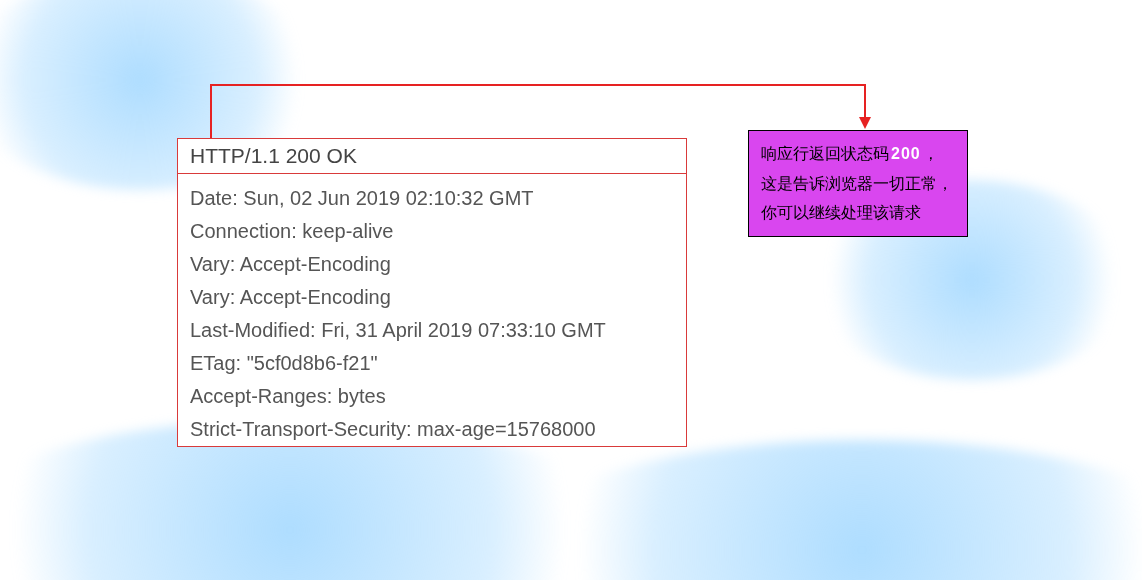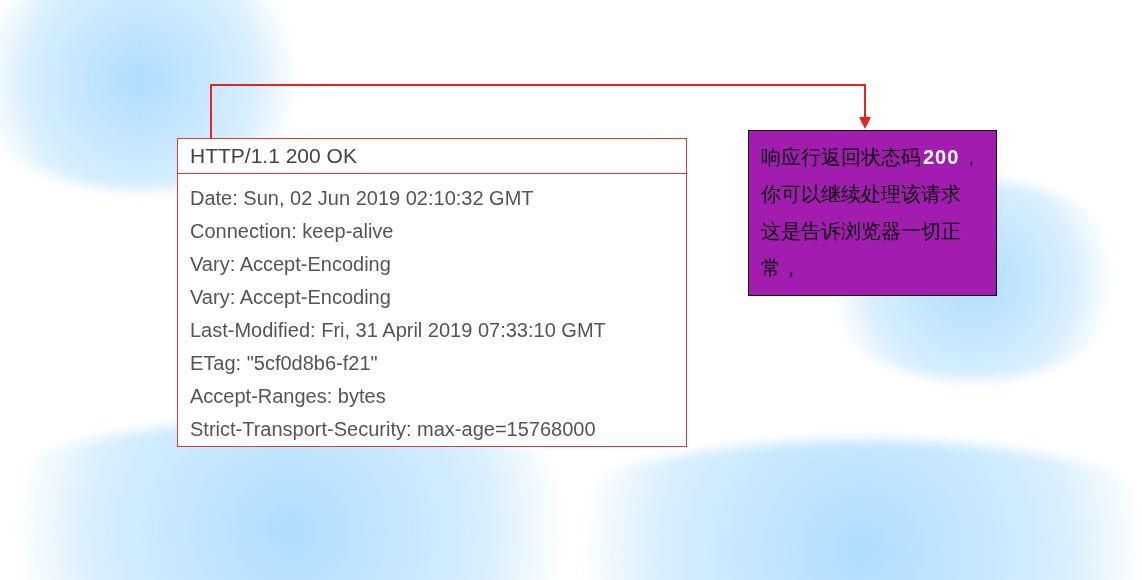--- a/index.html
+++ b/index.html
@@ -47,25 +47,25 @@
     line-height: 1.65;
     font-size: 20px;
     color: #555;
     white-space: nowrap;
   }
 
   .annotation {
     position: absolute;
     left: 748px;
     top: 130px;
-    width: 249px;
-    background: #a21caf;
+    width: 220px;
+    background: #d946ef;
     border: 1.5px solid #000;
     color: #000;
-    font-size: 20px;
+    font-size: 16px;
     line-height: 1.85;
     padding: 8px 10px 8px 12px;
     font-weight: 400;
   }
   .annotation .code {
     color: #fff;
     font-weight: 600;
     letter-spacing: 1px;
     padding: 0 2px;
   }
@@ -129,15 +129,15 @@
     <div>ETag: "5cf0d8b6-f21"</div>
     <div>Accept-Ranges: bytes</div>
     <div>Strict-Transport-Security: max-age=15768000</div>
   </div>
 </div>
 
 <div class="annotation">
   <div>
     <span>响应行返回状态码</span><span class="code">200</span><span>，</span>
   </div>
+  <div>这是告诉浏览器一切正常，</div>
   <div>你可以继续处理该请求</div>
-  <div>这是告诉浏览器一切正常，</div>
 </div>
 
 </body></html>

